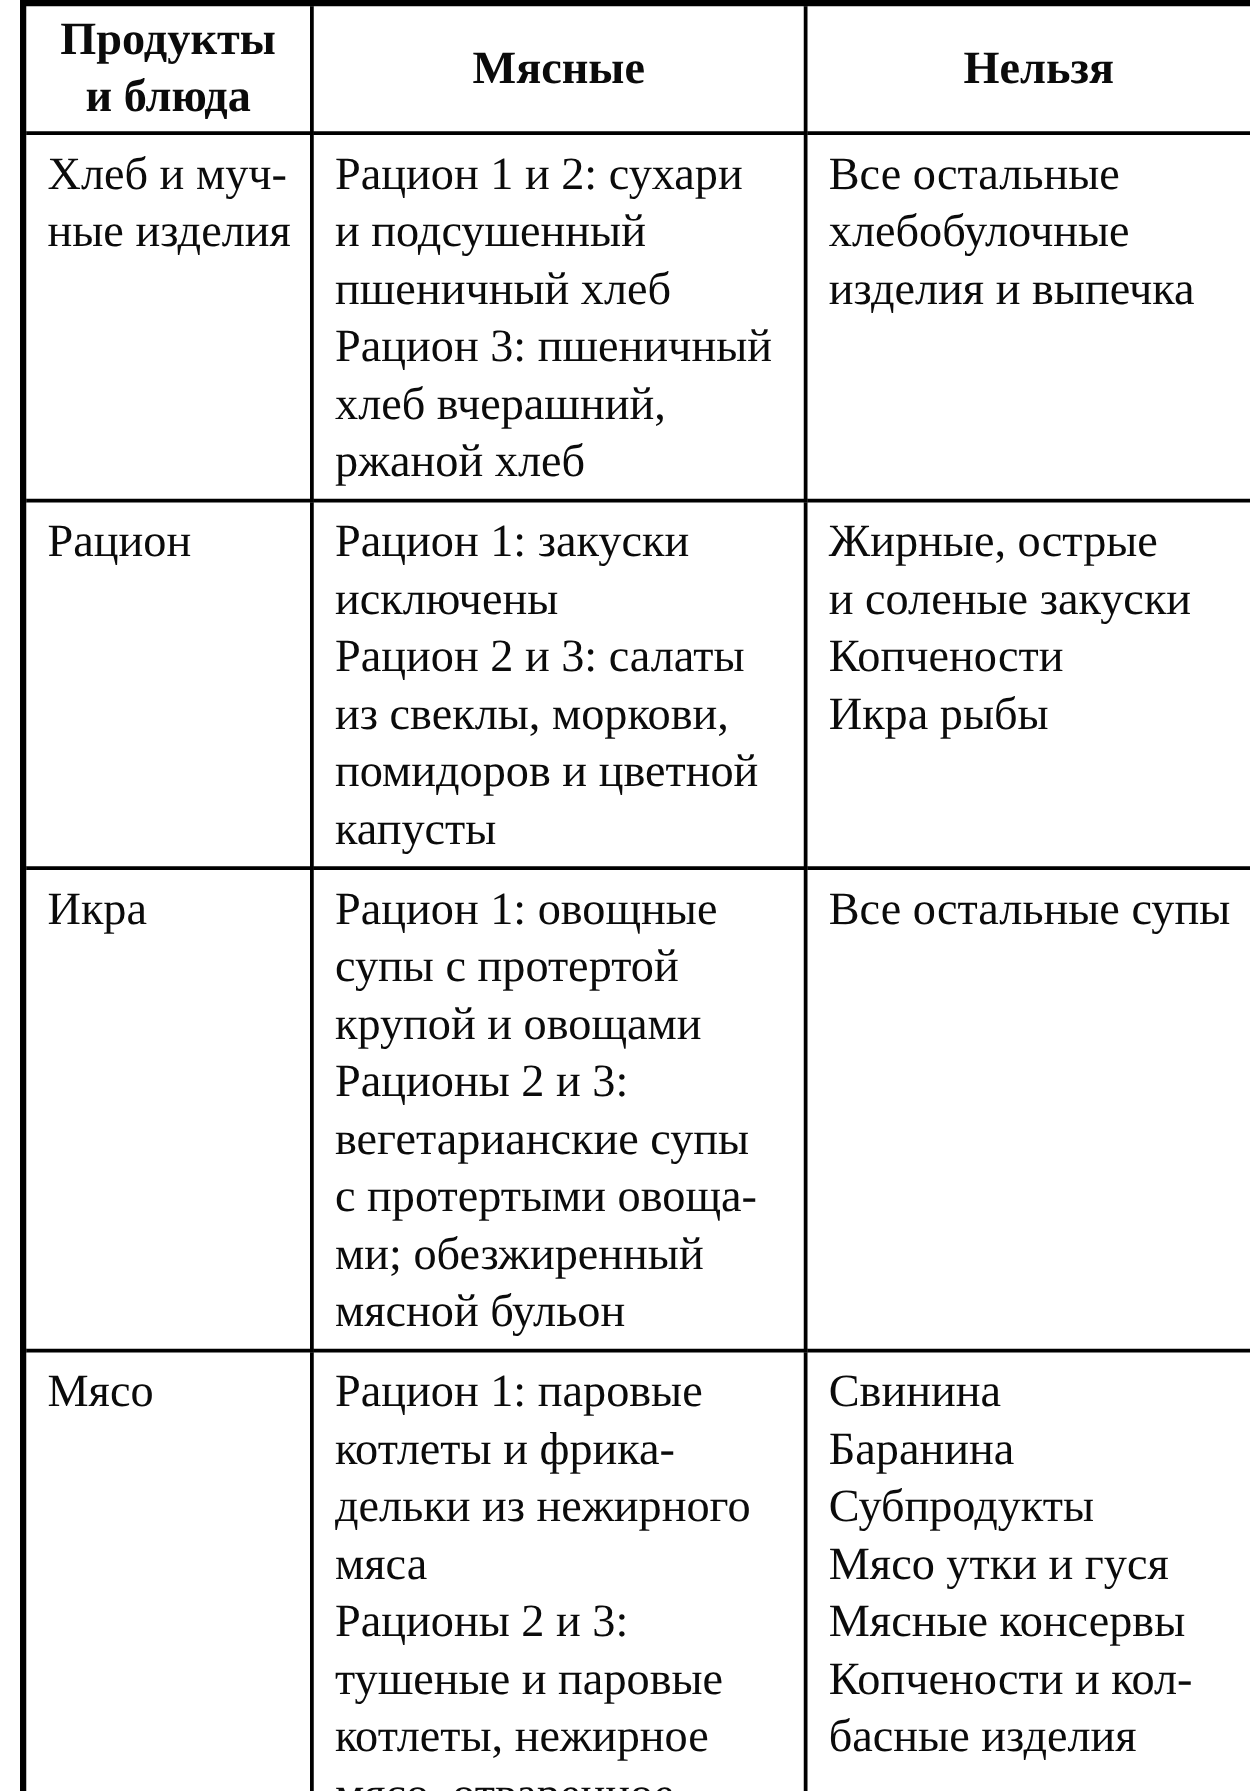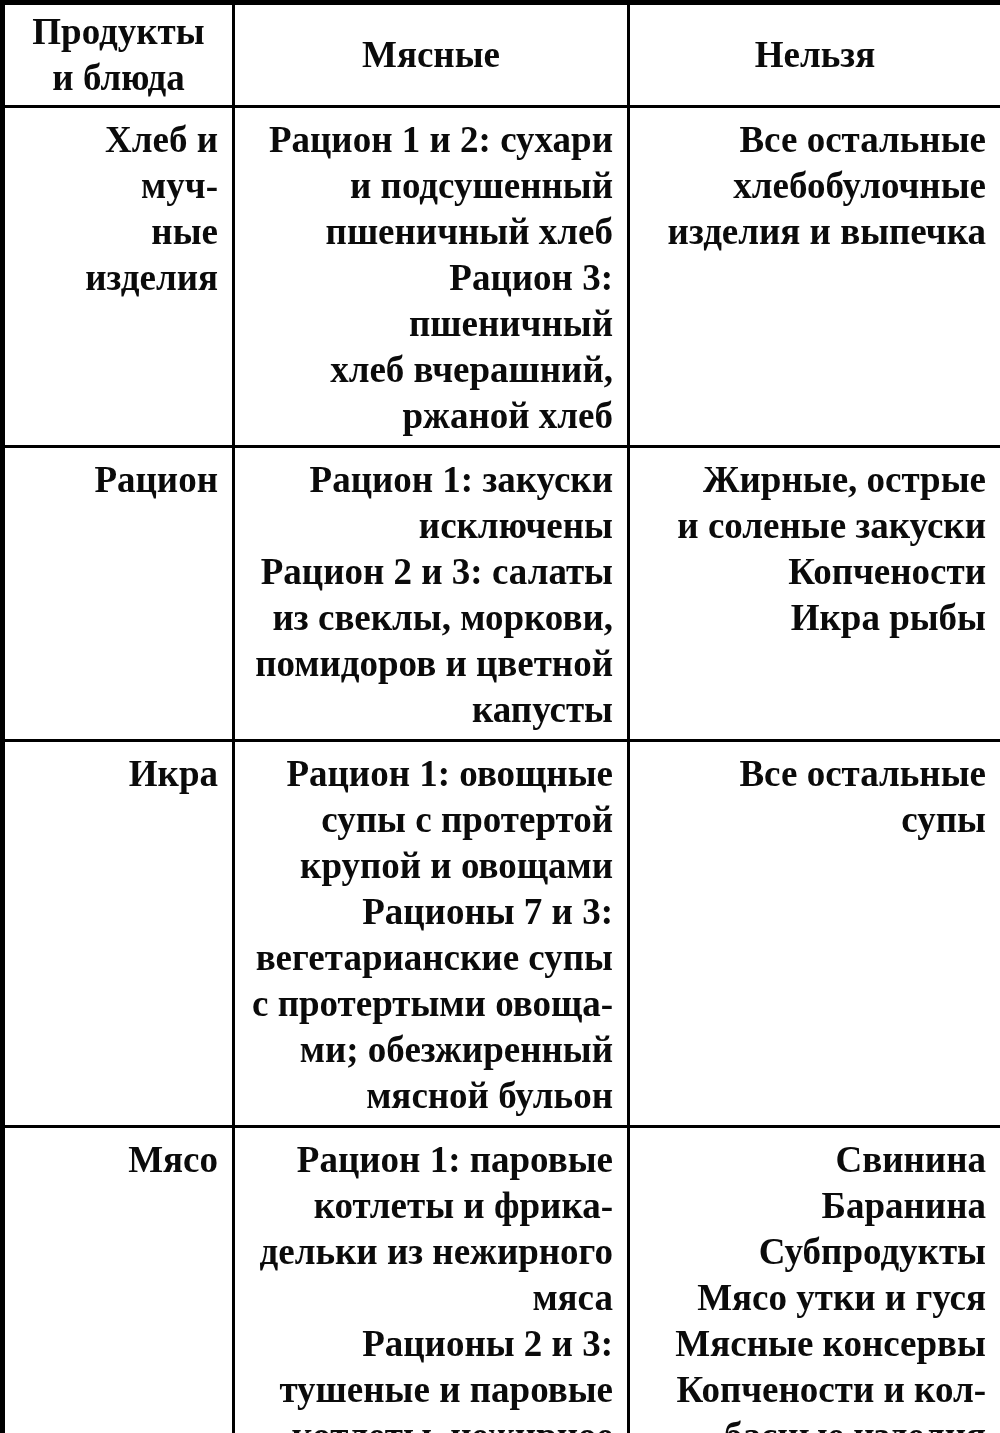--- a/index.html
+++ b/index.html
@@ -7,20 +7,21 @@
     padding: 0;
     background: #ffffff;
   }
   .page {
     width: 1000px;
     height: 1433px;
     background: #ffffff;
     box-sizing: border-box;
     font-family: "Liberation Serif", "DejaVu Serif", serif;
     color: #0b0b0b;
+    padding-left: 16px;
   }
   table.diet {
     width: 100%;
     height: 100%;
     border-collapse: collapse;
     table-layout: fixed;
     border: 5px solid #000000;
   }
   table.diet col.c-products { width: 231px; }
   table.diet col.c-allowed  { width: 395px; }
@@ -34,22 +35,22 @@
     overflow: hidden;
     box-sizing: border-box;
   }
   table.diet th {
     font-weight: bold;
     text-align: center;
     vertical-align: middle;
     padding: 4px 8px;
   }
   table.diet td {
-    font-weight: bold;
-    text-align: right;
+    font-weight: normal;
+    text-align: left;
     vertical-align: top;
     padding: 9px 14px 6px 17px;
   }
   tr.r-header { height: 103px; }
   tr.r-bread  { height: 273px; }
   tr.r-snacks { height: 273px; }
   tr.r-soups  { height: 363px; }
   tr.r-meat   { height: 403px; }
 </style>
 </head>
@@ -95,21 +96,21 @@
         <td>Жирные, острые
 и соленые закуски
 Копчености
 Икра рыбы</td>
       </tr>
       <tr class="r-soups">
         <td>Икра</td>
         <td>Рацион 1: овощные
 супы с протертой
 крупой и овощами
-Рационы 7 и 3:
+Рационы 2 и 3:
 вегетарианские супы
 с протертыми овоща-
 ми; обезжиренный
 мясной бульон</td>
         <td>Все остальные супы</td>
       </tr>
       <tr class="r-meat">
         <td>Мясо</td>
         <td>Рацион 1: паровые
 котлеты и фрика-

